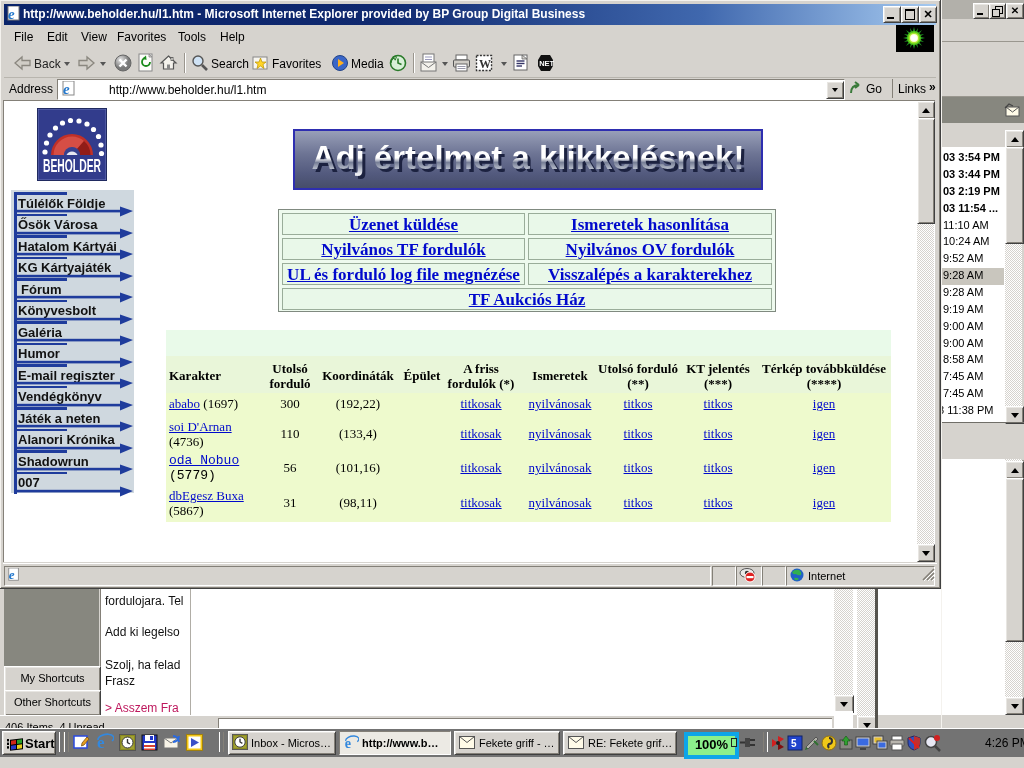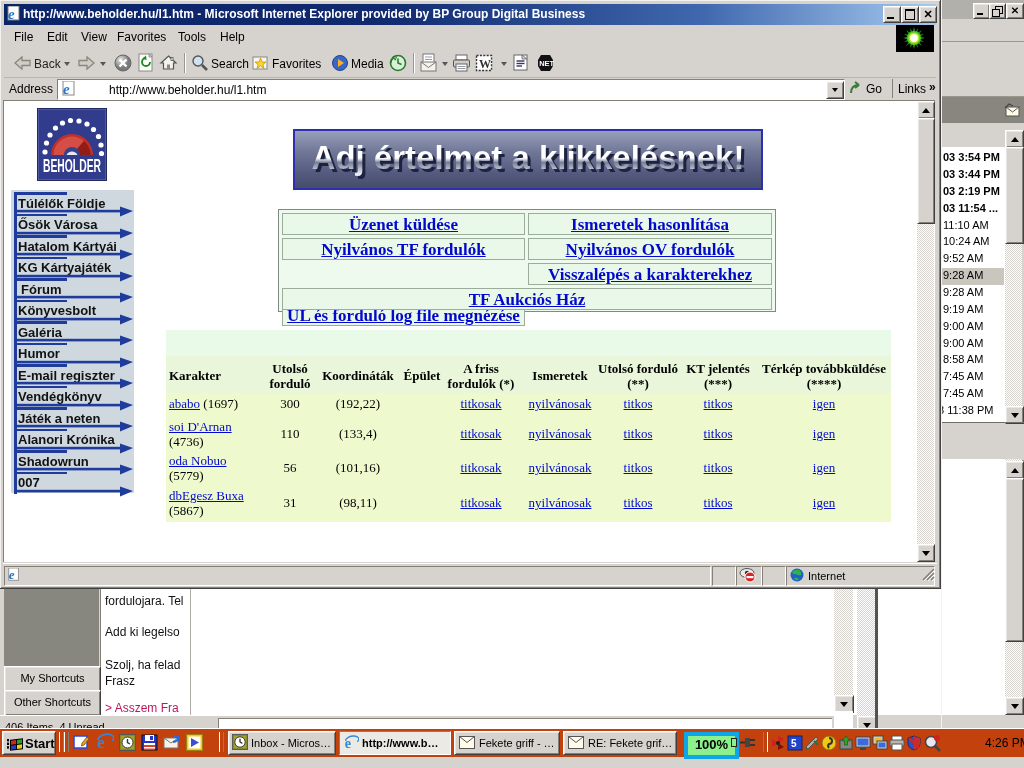--- a/index.html
+++ b/index.html
@@ -456,21 +456,21 @@
            font:bold 33px 'Liberation Sans';white-space:nowrap;
            background:linear-gradient(#ffffff 50%,#767e96 62%,#b4bac8 78%,#ecedf2 92%);
            -webkit-background-clip:text;background-clip:text;color:transparent;" id="bannertxt">Adj értelmet a klikkelésnek!</div>
     </div>
 
     <div class="abs" style="left:274px;top:108px;width:496px;height:101px;background:#eefaee;border:1px solid #808a80;" id="linktable">
       <div class="lcell" style="left:3px;top:3px;width:241px;"><span>Üzenet küldése</span></div>
       <div class="lcell" style="left:249px;top:3px;width:242px;"><span>Ismeretek hasonlítása</span></div>
       <div class="lcell" style="left:3px;top:28px;width:241px;"><span>Nyilvános TF fordulók</span></div>
       <div class="lcell" style="left:249px;top:28px;width:242px;"><span>Nyilvános OV fordulók</span></div>
-      <div class="lcell" style="left:3px;top:53px;width:241px;margin-top:41px;"><span>UL és forduló log file megnézése</span></div>
+      <div class="lcell" style="left:3px;top:53px;width:241px;"><span>UL és forduló log file megnézése</span></div>
       <div class="lcell" style="left:249px;top:53px;width:242px;"><span>Visszalépés a karakterekhez</span></div>
       <div class="lcell" style="left:3px;top:78px;width:488px;"><span>TF Aukciós Ház</span></div>
     </div>
 
     <div class="abs" style="left:162px;top:229px;width:725px;height:192px;" id="datatable">
       <div class="abs" style="left:0;top:0;width:725px;height:26px;background:#e9fae9;"></div>
       <div class="abs" style="left:0;top:26px;width:725px;height:37px;background:#e9f6d9;"></div>
       <div class="abs" style="left:0;top:63px;width:725px;height:129px;background:#eefacd;"></div>
       <div class="hc" style="left:124px;top:31px;">Utolsó<br>forduló</div>
       <div class="hc" style="left:192px;top:38px;">Koordináták</div>
@@ -490,21 +490,21 @@
       <div class="dc" style="left:552px;top:66px;"><span class="lk">titkos</span></div>
       <div class="dc" style="left:658px;top:66px;"><span class="lk">igen</span></div>
       <div class="dl" style="left:3px;top:89px;"><span class="lk">soi D'Arnan</span><br>(4736)</div>
       <div class="dc" style="left:124px;top:96px;">110</div>
       <div class="dc" style="left:192px;top:96px;">(133,4)</div>
       <div class="dc" style="left:315px;top:96px;"><span class="lk">titkosak</span></div>
       <div class="dc" style="left:394px;top:96px;"><span class="lk">nyilvánosak</span></div>
       <div class="dc" style="left:472px;top:96px;"><span class="lk">titkos</span></div>
       <div class="dc" style="left:552px;top:96px;"><span class="lk">titkos</span></div>
       <div class="dc" style="left:658px;top:96px;"><span class="lk">igen</span></div>
-      <div class="dl" style="left:3px;top:123px;"><span class="lk">oda Nobuo</span><br>(5779)</div>
+      <div class="dl" style="left:3px;top:123px;font-family:Liberation Mono, monospace;"><span class="lk">oda Nobuo</span><br>(5779)</div>
       <div class="dc" style="left:124px;top:130px;">56</div>
       <div class="dc" style="left:192px;top:130px;">(101,16)</div>
       <div class="dc" style="left:315px;top:130px;"><span class="lk">titkosak</span></div>
       <div class="dc" style="left:394px;top:130px;"><span class="lk">nyilvánosak</span></div>
       <div class="dc" style="left:472px;top:130px;"><span class="lk">titkos</span></div>
       <div class="dc" style="left:552px;top:130px;"><span class="lk">titkos</span></div>
       <div class="dc" style="left:658px;top:130px;"><span class="lk">igen</span></div>
       <div class="dl" style="left:3px;top:158px;"><span class="lk">dbEgesz Buxa</span><br>(5867)</div>
       <div class="dc" style="left:124px;top:165px;">31</div>
       <div class="dc" style="left:192px;top:165px;">(98,11)</div>
@@ -562,21 +562,21 @@
       <g stroke="#fff" stroke-width="1">
           <path d="M13 2 L2 13"></path>
           <path d="M13 6 L6 13"></path>
           <path d="M13 10 L10 13"></path>
         </g>
     </svg>
   </div>
 
 </div>
 
-<div id="taskbar" class="abs" style="left:0;top:728px;width:1024px;height:28px;background:#c2410c;border-top:1px solid #fff;z-index:5;">
+<div id="taskbar" class="abs" style="left:0;top:728px;width:1024px;height:28px;background:#737373;border-top:1px solid #fff;z-index:5;">
 
   <div class="btn3d abs" style="left:2px;top:2px;width:52px;height:22px;">
     <svg class="abs" style="left:4px;top:3px" width="17" height="17" viewBox="0 0 17 17">
       <g fill="#000">
           <rect x="0" y="4" width="2" height="2.4"></rect>
           <rect x="0" y="7.6" width="2" height="2.4"></rect>
           <rect x="0" y="11.2" width="2" height="2.4"></rect>
         </g>
       <g transform="skewY(-7) translate(0,1.2)">
         <rect x="3" y="4" width="13" height="11" fill="#000"></rect>

